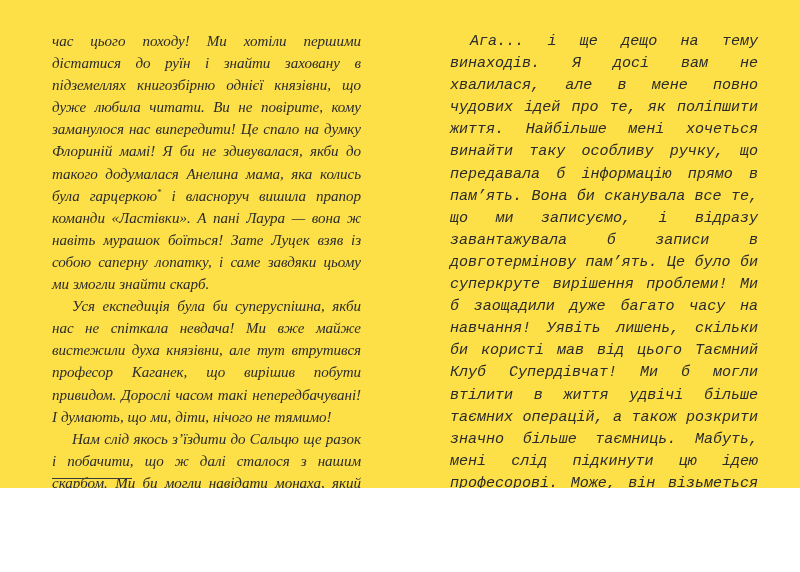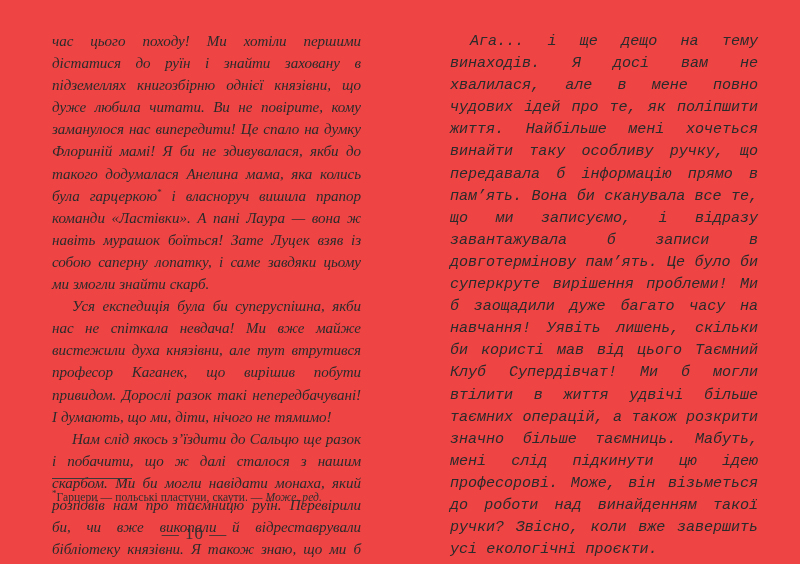--- a/index.html
+++ b/index.html
@@ -3,22 +3,22 @@
 <meta charset="utf-8">
 <style>
   html, body {
     margin: 0;
     padding: 0;
     background: #ffffff;
   }
   #page {
     position: relative;
     width: 800px;
-    height: 564px;
-    background: #ef4444;
+    height: 488px;
+    background: #fde047;
     overflow: hidden;
     font-family: "Liberation Serif", "DejaVu Serif", serif;
     color: #262626;
   }
 
   
   .leaf {
     position: absolute;
     top: 0;
     height: 572px;
@@ -103,21 +103,21 @@
 <body>
 
 <div id="page">
 
   <div class="leaf left">
 
     <div class="textcol">
 
       <p class="para cont"><span>час цього походу! Ми хотіли першими дістатися до руїн і знайти заховану в підземеллях книгозбірню однієї князівни, що дуже любила читати. Ви не повірите, кому заманулося нас випередити! Це спало на думку Флориній мамі! Я би не здивувалася, якби до такого додумалася Анелина мама, яка колись була гарцеркою</span><sup class="fnmark">*</sup><span> і власноруч вишила прапор команди «Ластівки». А пані Лаура — вона ж навіть мурашок боїться! Зате Луцек взяв із собою саперну лопатку, і саме завдяки цьому ми змогли знайти скарб.</span></p>
 
-      <p class="para">Уся експедиція була би суперуспішна, якби нас не спіткала невдача! Ми вже майже вистежили духа князівни, але тут втрутився професор Каганек, що вирішив побути привидом. Дорослі разок такі непередбачувані! І думають, що ми, діти, нічого не тямимо!</p>
+      <p class="para">Уся експедиція була би суперуспішна, якби нас не спіткала невдача! Ми вже майже вистежили духа князівни, але тут втрутився професор Каганек, що вирішив побути привидом. Дорослі часом такі непередбачувані! І думають, що ми, діти, нічого не тямимо!</p>
 
       <p class="para">Нам слід якось з’їздити до Сальцю ще разок і побачити, що ж далі сталося з нашим скарбом. Ми би могли навідати монаха, який розповів нам про таємницю руїн. Перевірили би, чи вже викопали й відреставрували бібліотеку князівни. Я також знаю, що ми б остерігалися нової зустрічі зі зграєю гусей, що хотіли напасти на нас на сільській дорозі.</p>
 
     </div>
 
     <div class="footnote-area">
       <div class="footnote-rule"></div>
       <p class="footnote-text"><span class="star">*</span><span>Гарцери — польські пластуни, скаути. — </span><span class="attrib">Може. ред.</span></p>
     </div>
 

